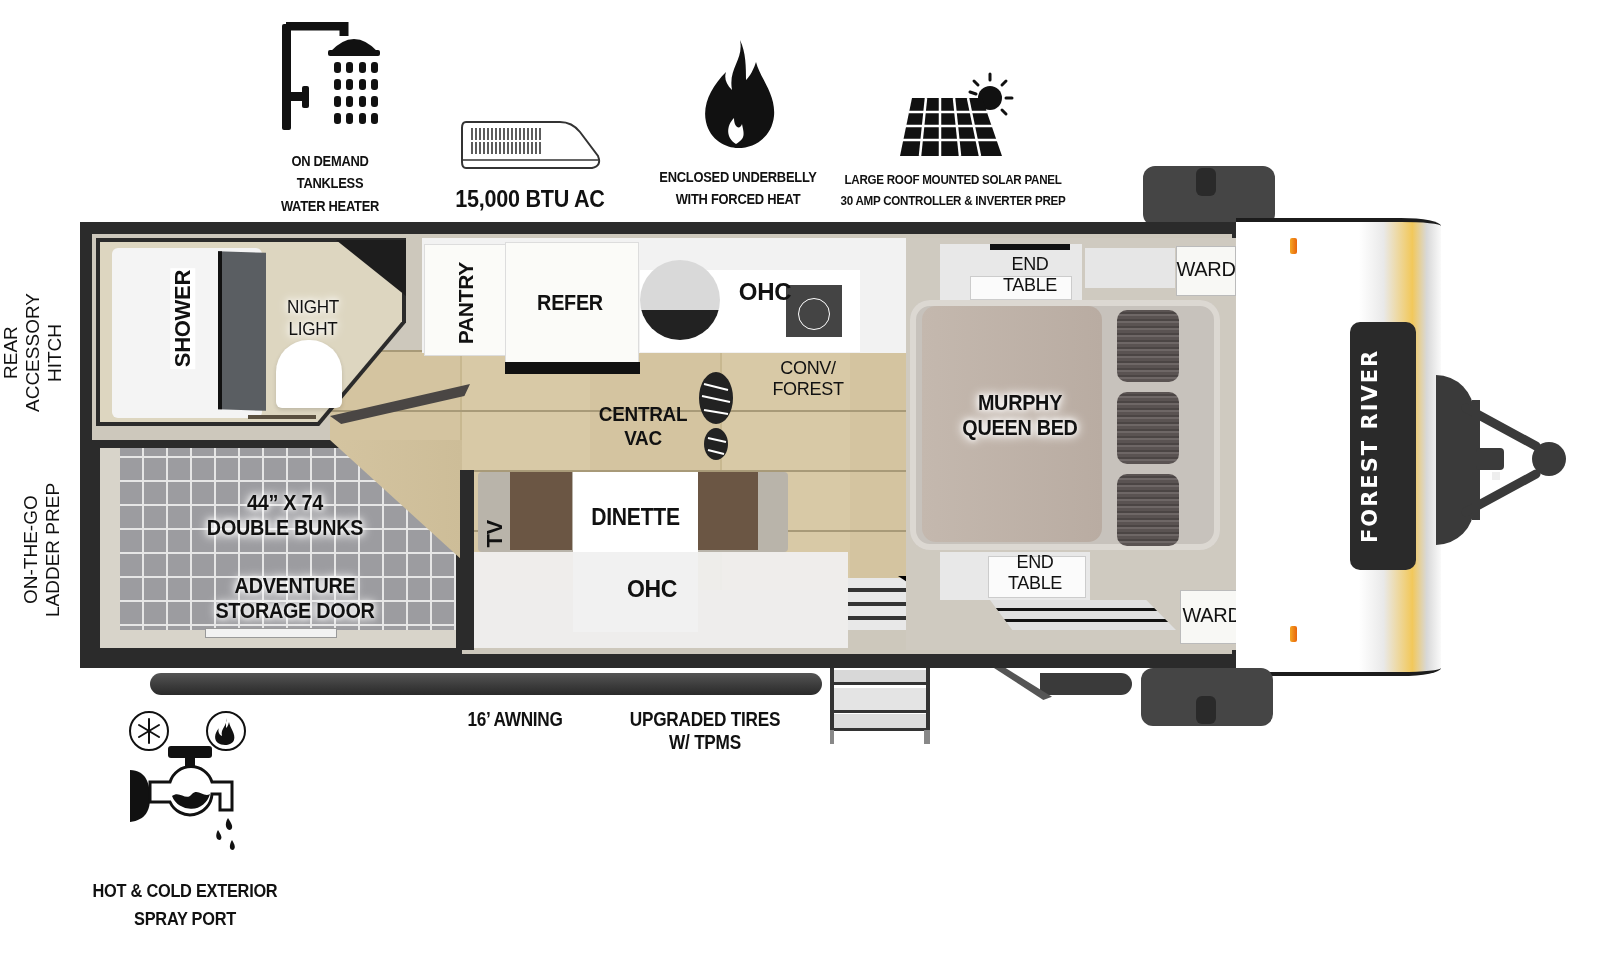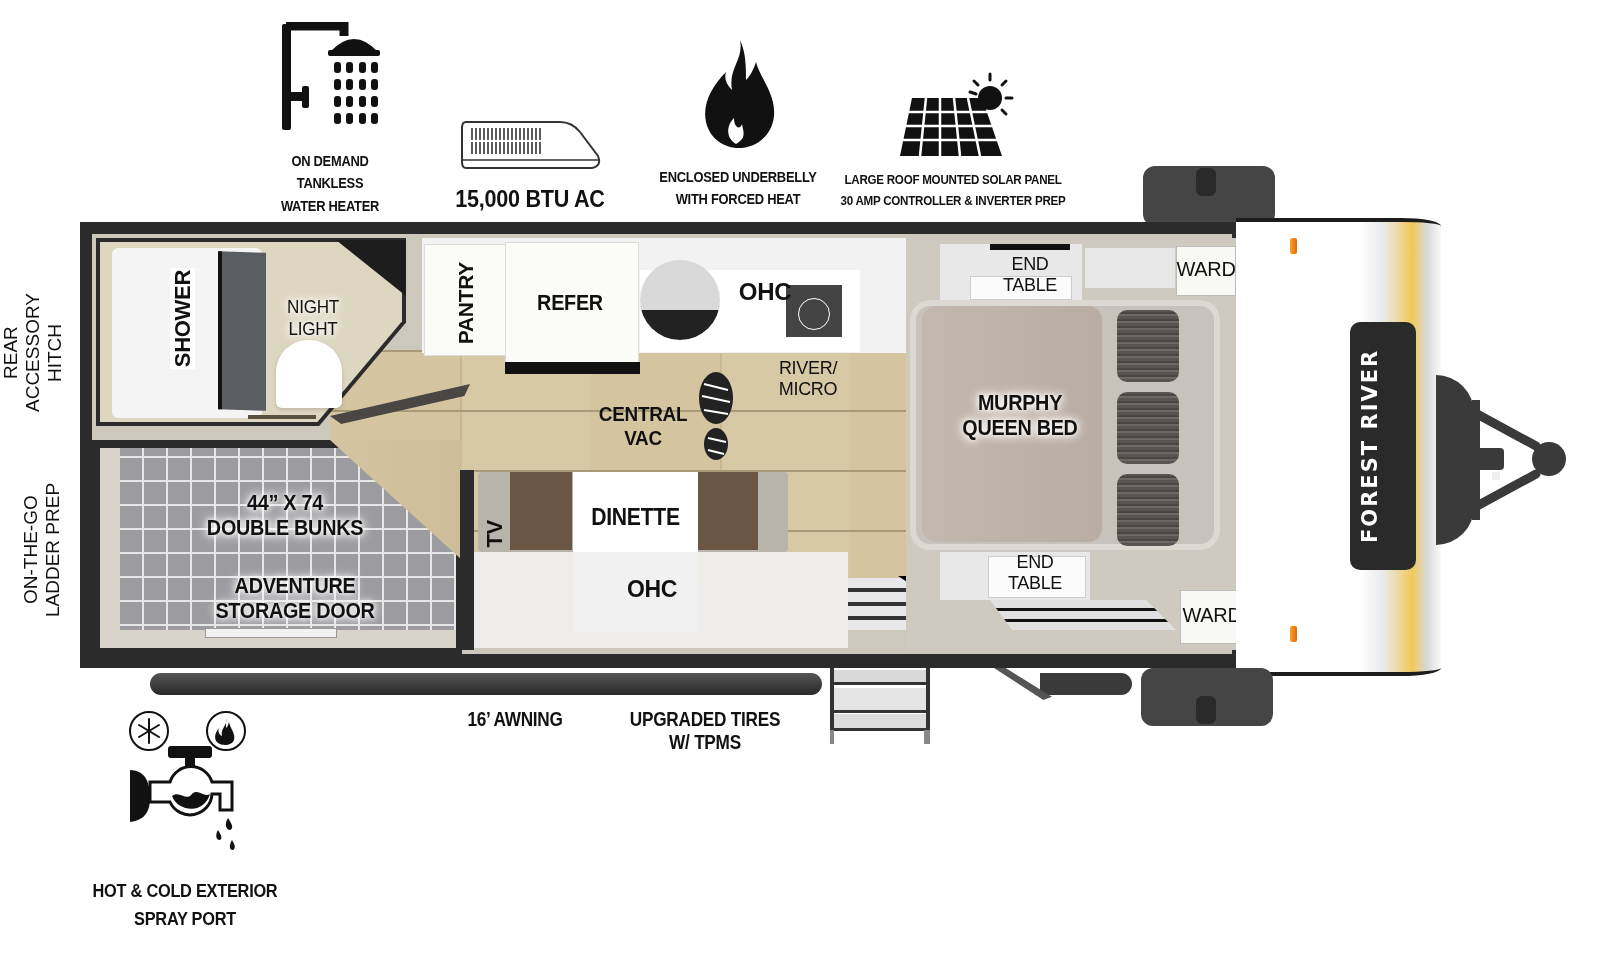--- a/index.html
+++ b/index.html
@@ -224,22 +224,22 @@
 <div class="lbl vert" style="left:454px;top:262px;font-size:21px;">PANTRY</div>
 <div class="abs refer"></div>
 <div class="abs refer-base"></div>
 <div class="lbl" style="left:520px;top:290px;width:100px;font-size:22px;transform:scaleX(0.9);">REFER</div>
 <div class="abs counter"></div>
 <div class="abs sink"></div>
 <div class="abs cooktop"></div>
 <div class="abs burner"></div>
 <div class="lbl" style="left:725px;top:278px;width:80px;font-size:24px;">OHC</div>
 <div class="lbl" style="left:765px;top:358px;width:86px;font-size:18px;font-weight:normal;">
-  <div>RIVER/</div>
-  <div>MICRO</div>
+  <div>CONV/</div>
+  <div>FOREST</div>
 </div>
 <div class="lbl room" style="left:590px;top:402px;width:106px;font-size:21px;text-shadow:none;">
   <div>CENTRAL</div>
   <div>VAC</div>
 </div>
 <div class="icon" style="left:696px;top:370px;width:40px;height:92px;">
   <svg width="40" height="92" viewBox="0 0 40 92">
     <ellipse cx="20" cy="28" rx="17" ry="26" fill="#222"></ellipse>
     <ellipse cx="20" cy="74" rx="12" ry="16" fill="#222"></ellipse>
     <g stroke="#fff" stroke-width="2">

